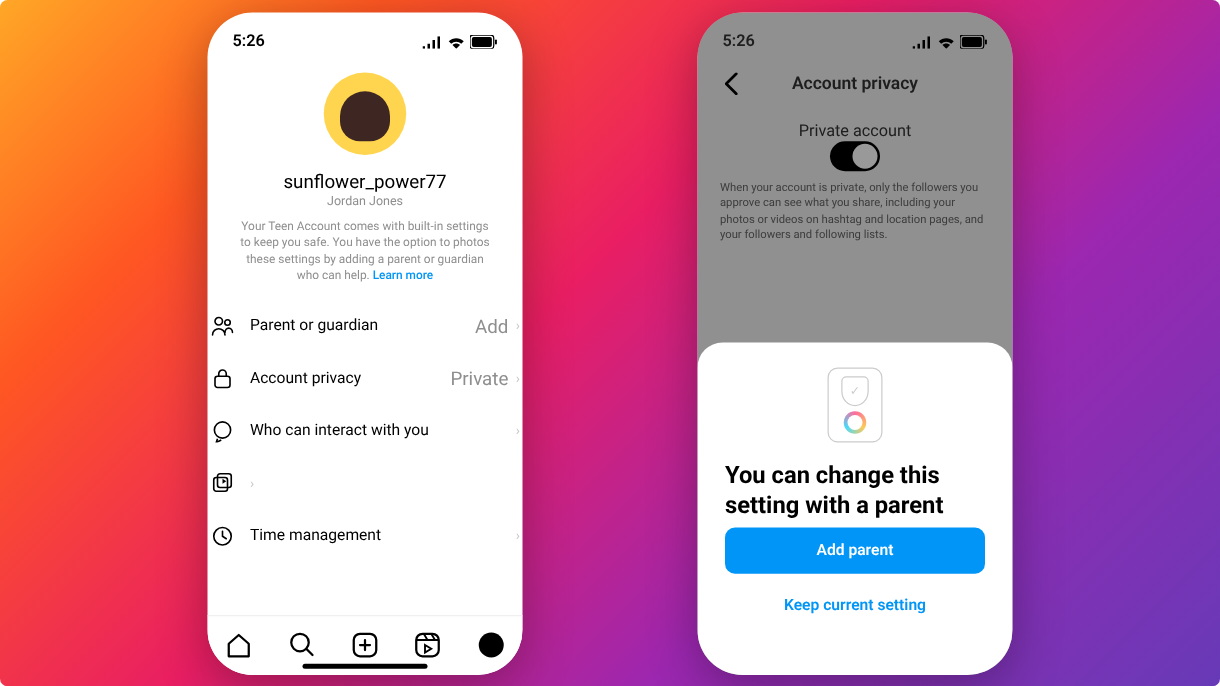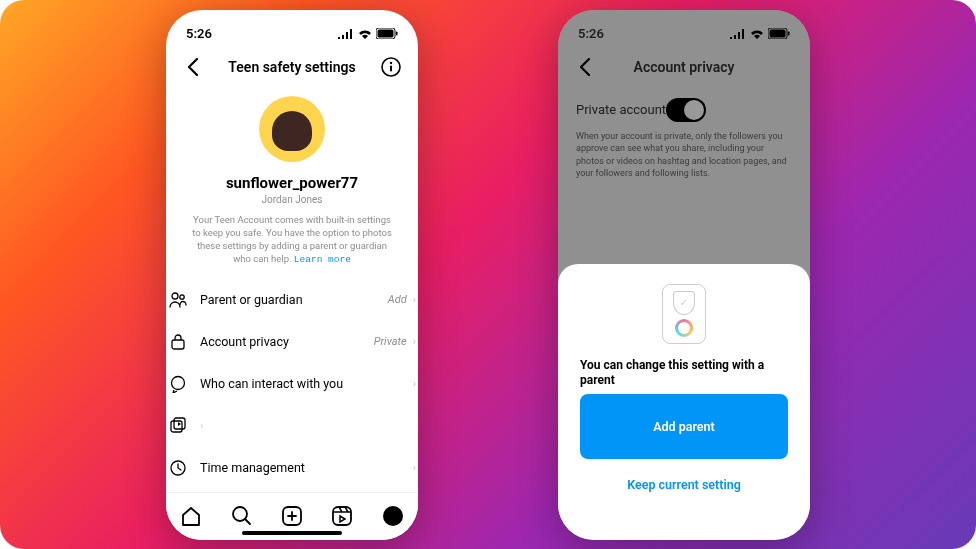--- a/index.html
+++ b/index.html
@@ -1,56 +1,56 @@
 <!DOCTYPE html>
 <html><head>
 <meta charset="utf-8">
 <style>
 *{box-sizing:border-box;margin:0;padding:0;font-family:-apple-system,BlinkMacSystemFont,"Segoe UI",Roboto,Helvetica,Arial,sans-serif;}
 body{width:976px;height:549px;overflow:hidden;}
-.bg{width:976px;height:549px;background:linear-gradient(135deg,#ffa726 0%,#ff5722 20%,#e91e63 45%,#9c27b0 70%,#673ab7 100%);border-radius:24px;display:flex;align-items:center;justify-content:center;gap:140px;}
+.bg{width:976px;height:549px;background:linear-gradient(135deg,#ffa726 0%,#ff5722 20%,#e91e63 45%,#9c27b0 70%,#673ab7 100%);border-radius:6px;display:flex;align-items:center;justify-content:center;gap:140px;}
 .phone{width:252px;height:530px;background:#fff;border-radius:36px;position:relative;overflow:hidden;box-shadow:0 10px 40px rgba(0,0,0,0.3);}
 .phone.right{background:#f0f0f0;}
 .status-bar{display:flex;justify-content:space-between;align-items:center;padding:10px 20px 0 20px;height:38px;font-size:13px;font-weight:600;}
 .status-right{display:flex;gap:4px;align-items:center;}
 .header{display:flex;align-items:center;justify-content:space-between;padding:8px 16px;}
 .header-title{font-size:14px;font-weight:600;flex:1;text-align:center;}
 .icon-btn{width:22px;height:22px;display:flex;align-items:center;justify-content:center;cursor:pointer;}
 .profile-section{text-align:center;padding:10px 20px 6px;}
 .avatar{width:66px;height:66px;border-radius:50%;background:#ffd54f;margin:0 auto 12px;position:relative;overflow:hidden;}
 .avatar::after{content:"";position:absolute;left:50%;top:50%;transform:translate(-50%,-45%);width:40px;height:40px;background:#3e2723;border-radius:50% 50% 40% 40%;}
-.username{font-size:15px;font-weight:700;margin-bottom:2px;}
+.username{font-size:15px;font-weight:400;margin-bottom:2px;}
 .display-name{font-size:10px;color:#8e8e8e;margin-bottom:8px;}
 .description{font-size:9.5px;color:#8e8e8e;line-height:1.4;padding:0 6px;}
-.learn-more{color:#0095f6;font-weight:500;font-family:Liberation Mono, monospace;}
+.learn-more{color:#0095f6;font-weight:500;}
 .settings-list{padding:6px 0;}
 .setting-row{display:flex;align-items:center;padding:11px 2px;cursor:pointer;}
 .setting-icon{width:20px;height:20px;margin-right:12px;display:flex;align-items:center;justify-content:center;}
 .setting-label{flex:1;font-size:12.5px;font-weight:400;}
-.setting-value{font-size:11px;color:#8e8e8e;margin-right:6px;font-style:italic;}
+.setting-value{font-size:15px;color:#8e8e8e;margin-right:6px;}
 .chevron{color:#c7c7cc;font-size:11px;}
 .bottom-nav{position:absolute;bottom:0;left:0;right:0;height:48px;display:flex;justify-content:space-around;align-items:center;background:#fff;border-top:1px solid #efefef;}
 .home-indicator{position:absolute;bottom:5px;left:50%;transform:translateX(-50%);width:100px;height:4px;background:#000;border-radius:3px;}
 
 .dimmed{position:absolute;inset:0;background:rgba(0,0,0,0.4);}
 .right .status-bar,.right .header,.right-content{position:relative;color:#333;}
 .right-content{padding:0 18px;}
-.privacy-row{display:flex;justify-content:flex-start;align-items:center;padding:12px 0 8px;}
+.privacy-row{display:flex;justify-content:flex-start;align-items:center;padding:12px 0 8px;flex-direction:column;}
 .privacy-label{font-size:13px;font-weight:400;}
 .toggle{width:40px;height:24px;background:#000;border-radius:12px;position:relative;}
 .toggle::after{content:"";position:absolute;right:2px;top:2px;width:20px;height:20px;background:#fff;border-radius:50%;}
 .privacy-desc{font-size:9px;color:#666;line-height:1.4;margin-bottom:10px;}
 .sheet{position:absolute;bottom:0;left:0;right:0;background:#fff;border-radius:20px 20px 0 0;padding:20px 22px 40px;z-index:10;}
 .sheet-illustration{width:44px;height:60px;margin:0 auto 14px;border:1.5px solid #ccc;border-radius:8px;position:relative;display:flex;flex-direction:column;align-items:center;justify-content:center;gap:4px;}
 .sheet-illustration .shield{width:22px;height:24px;border:1.5px solid #ccc;border-radius:4px 4px 50% 50%;display:flex;align-items:center;justify-content:center;font-size:10px;color:#ccc;}
 .sheet-illustration .ring{width:18px;height:18px;border-radius:50%;background:conic-gradient(#ff6b9d,#feca57,#48dbfb,#ff6b9d);position:relative;}
 .sheet-illustration .ring::after{content:"";position:absolute;inset:3px;background:#fff;border-radius:50%;}
-.sheet-title{font-size:12px;font-weight:700;line-height:1.25;margin-bottom:6px;}
+.sheet-title{font-size:19px;font-weight:700;line-height:1.25;margin-bottom:6px;}
 .sheet-desc{font-size:11px;color:#444;line-height:1.4;margin-bottom:16px;}
-.btn-primary{width:100%;padding:25px;background:#0095f6;color:#fff;border:none;border-radius:8px;font-size:12.5px;font-weight:600;cursor:pointer;margin-bottom:10px;}
+.btn-primary{width:100%;padding:11px;background:#0095f6;color:#fff;border:none;border-radius:8px;font-size:12.5px;font-weight:600;cursor:pointer;margin-bottom:10px;}
 .btn-secondary{width:100%;padding:8px;background:transparent;color:#0095f6;border:none;font-size:12.5px;font-weight:600;cursor:pointer;text-align:center;}
 svg{display:block;}
 </style>
 </head>
 <body>
 
 <div class="bg">
 
   <div class="phone">
     <div class="status-bar">
@@ -62,35 +62,20 @@
         <svg width="14" height="10" viewBox="0 0 14 10">
             <path fill="#000" d="M7 10L4 7c1.6-1.6 4.4-1.6 6 0zM1 4c3.3-3.3 8.7-3.3 12 0l-2 2c-2.2-2.2-5.8-2.2-8 0z"></path>
           </svg>
         <svg width="22" height="11" viewBox="0 0 22 11">
             <rect x="0" y="0" width="19" height="11" rx="2.5" fill="none" stroke="#000" stroke-width="1"></rect>
             <rect x="1.5" y="1.5" width="16" height="8" rx="1.5" fill="#000"></rect>
             <rect x="20" y="3.5" width="1.5" height="4" rx="0.7" fill="#000"></rect>
           </svg>
       </div>
     </div>
-    <div class="header">
-      <div class="icon-btn">
-        <svg width="11" height="18" viewBox="0 0 11 18">
-            <path d="M9 1L1 9l8 8" stroke="#000" stroke-width="2.2" fill="none" stroke-linecap="round" stroke-linejoin="round"></path>
-          </svg>
-      </div>
-      <div class="header-title">Teen safety settings</div>
-      <div class="icon-btn">
-        <svg width="20" height="20" viewBox="0 0 20 20">
-            <circle cx="10" cy="10" r="9" fill="none" stroke="#000" stroke-width="1.6"></circle>
-            <circle cx="10" cy="6" r="1.2" fill="#000"></circle>
-            <rect x="9" y="8.5" width="2" height="6" rx="1" fill="#000"></rect>
-          </svg>
-      </div>
-    </div>
     <div class="profile-section">
       <div class="avatar"></div>
       <div class="username">sunflower_power77</div>
       <div class="display-name">Jordan Jones</div>
       <div class="description"><span>Your Teen Account comes with built-in settings to keep you safe. You have the option to photos these settings by adding a parent or guardian who can help. </span><span class="learn-more">Learn more</span></div>
     </div>
     <div class="settings-list">
       <div class="setting-row">
         <div class="setting-icon">
             <svg width="18" height="18" viewBox="0 0 18 18">

